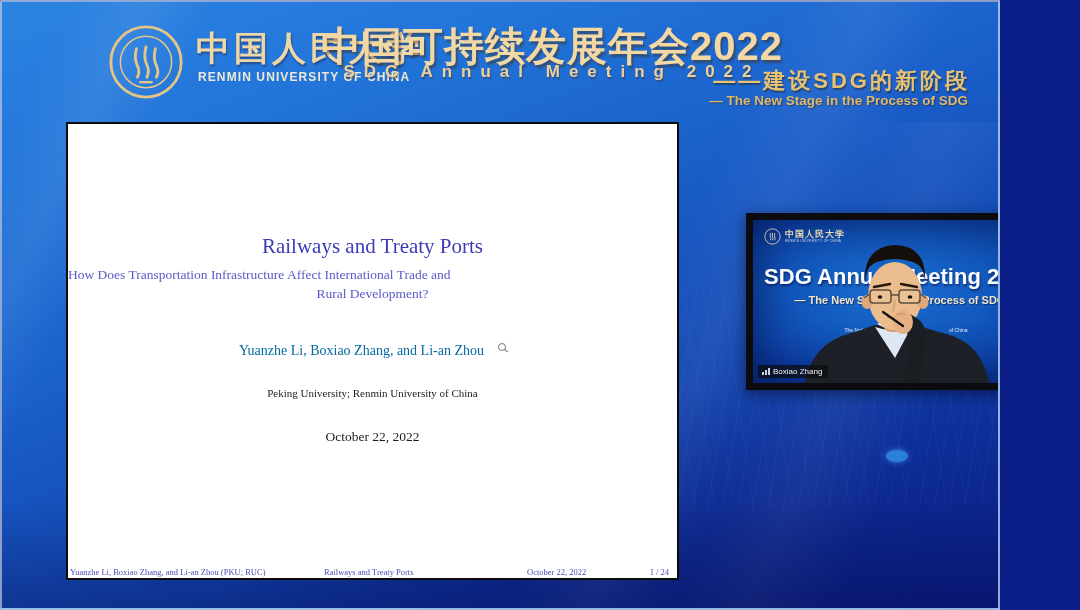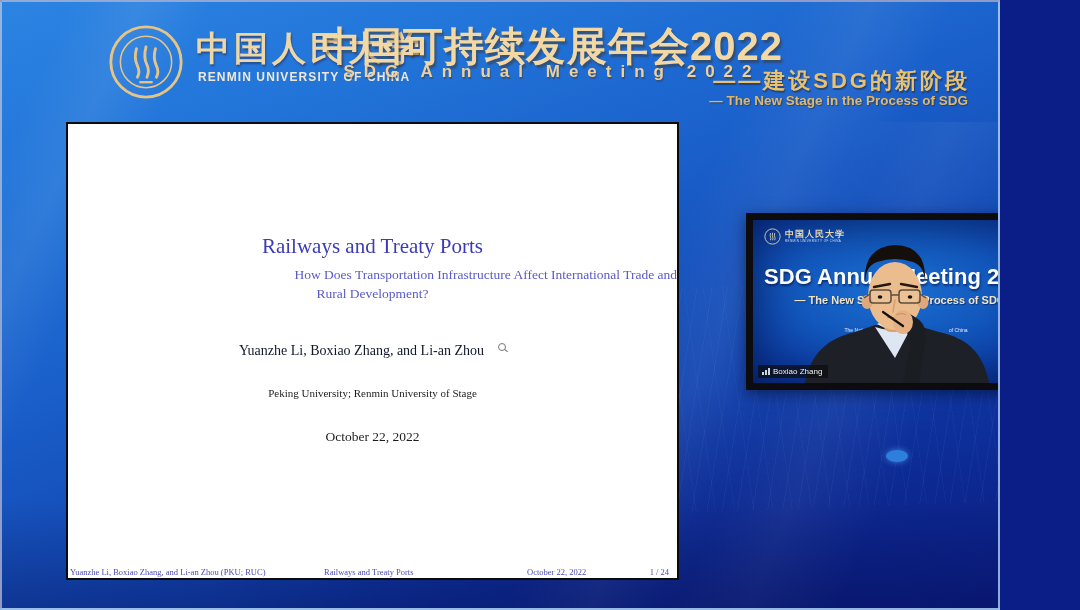--- a/index.html
+++ b/index.html
@@ -44,26 +44,26 @@
     color:#e8c171;letter-spacing:3px;white-space:nowrap;
     text-shadow:1px 2px 1px rgba(40,30,10,0.45);}
   .sub-en{position:absolute;right:30px;top:91px;font-size:13.5px;font-weight:bold;
     color:#dcb76e;white-space:nowrap;text-shadow:1px 1px 1px rgba(40,30,10,0.45);}
 
   
   .slide{position:absolute;left:64px;top:120px;width:613px;height:458px;background:#ffffff;
     border:2px solid #0b0b0b;box-sizing:border-box;font-family:Liberation Serif, serif;}
   .slide .s-title{position:absolute;left:0;right:0;top:110px;text-align:center;
     font-size:21px;color:#3c3cb6;}
-  .slide .s-sub1{position:absolute;left:0;right:0;top:143px;text-align:right;
+  .slide .s-sub1{position:absolute;left:0;right:0;top:143px;text-align:left;
     font-size:13.5px;color:#5a5ac8;}
   .slide .s-sub2{position:absolute;left:0;right:0;top:162px;text-align:center;
     font-size:13.5px;color:#5a5ac8;}
   .slide .s-authors{position:absolute;left:0;right:0;top:219px;text-align:center;
-    font-size:14px;color:#0f172a;}
+    font-size:14px;color:#0369a1;}
   .ornament{display:inline-block;width:6px;height:6px;border:1.2px solid #777;
     border-radius:50%;position:relative;margin-left:14px;vertical-align:4px;}
   .ornament::after{content:"";position:absolute;width:4px;height:1.3px;background:#777;
     right:-3px;bottom:-1px;transform:rotate(38deg);}
   .slide .s-affil{position:absolute;left:0;right:0;top:263px;text-align:center;
     font-size:11px;color:#1d1d1d;}
   .slide .s-date{position:absolute;left:0;right:0;top:305px;text-align:center;
     font-size:13.5px;color:#1d1d1d;}
   .s-footer{position:absolute;left:0;right:0;bottom:1px;height:12px;font-size:8.5px;
     color:#4b4bb5;padding-left:20px;}
@@ -130,21 +130,21 @@
   <div class="sub-cn">——建设SDG的新阶段</div>
   <div class="sub-en">— The New Stage in the Process of SDG</div>
 
   <div class="slide">
     <div class="s-title">Railways and Treaty Ports</div>
     <div class="s-sub1">How Does Transportation Infrastructure Affect International Trade and</div>
     <div class="s-sub2">Rural Development?</div>
     <div class="s-authors">
       <span>Yuanzhe Li, Boxiao Zhang, and Li-an Zhou</span><span class="ornament"></span>
     </div>
-    <div class="s-affil">Peking University; Renmin University of Stage</div>
+    <div class="s-affil">Peking University; Renmin University of China</div>
     <div class="s-date">October 22, 2022</div>
     <div class="s-footer">
       <span class="f-authors">Yuanzhe Li, Boxiao Zhang, and Li-an Zhou (PKU; RUC)</span>
       <span class="f-title">Railways and Treaty Ports</span>
       <span class="f-date">October 22, 2022</span>
       <span class="f-page">1 / 24</span>
     </div>
   </div>
 
   <div class="video">

